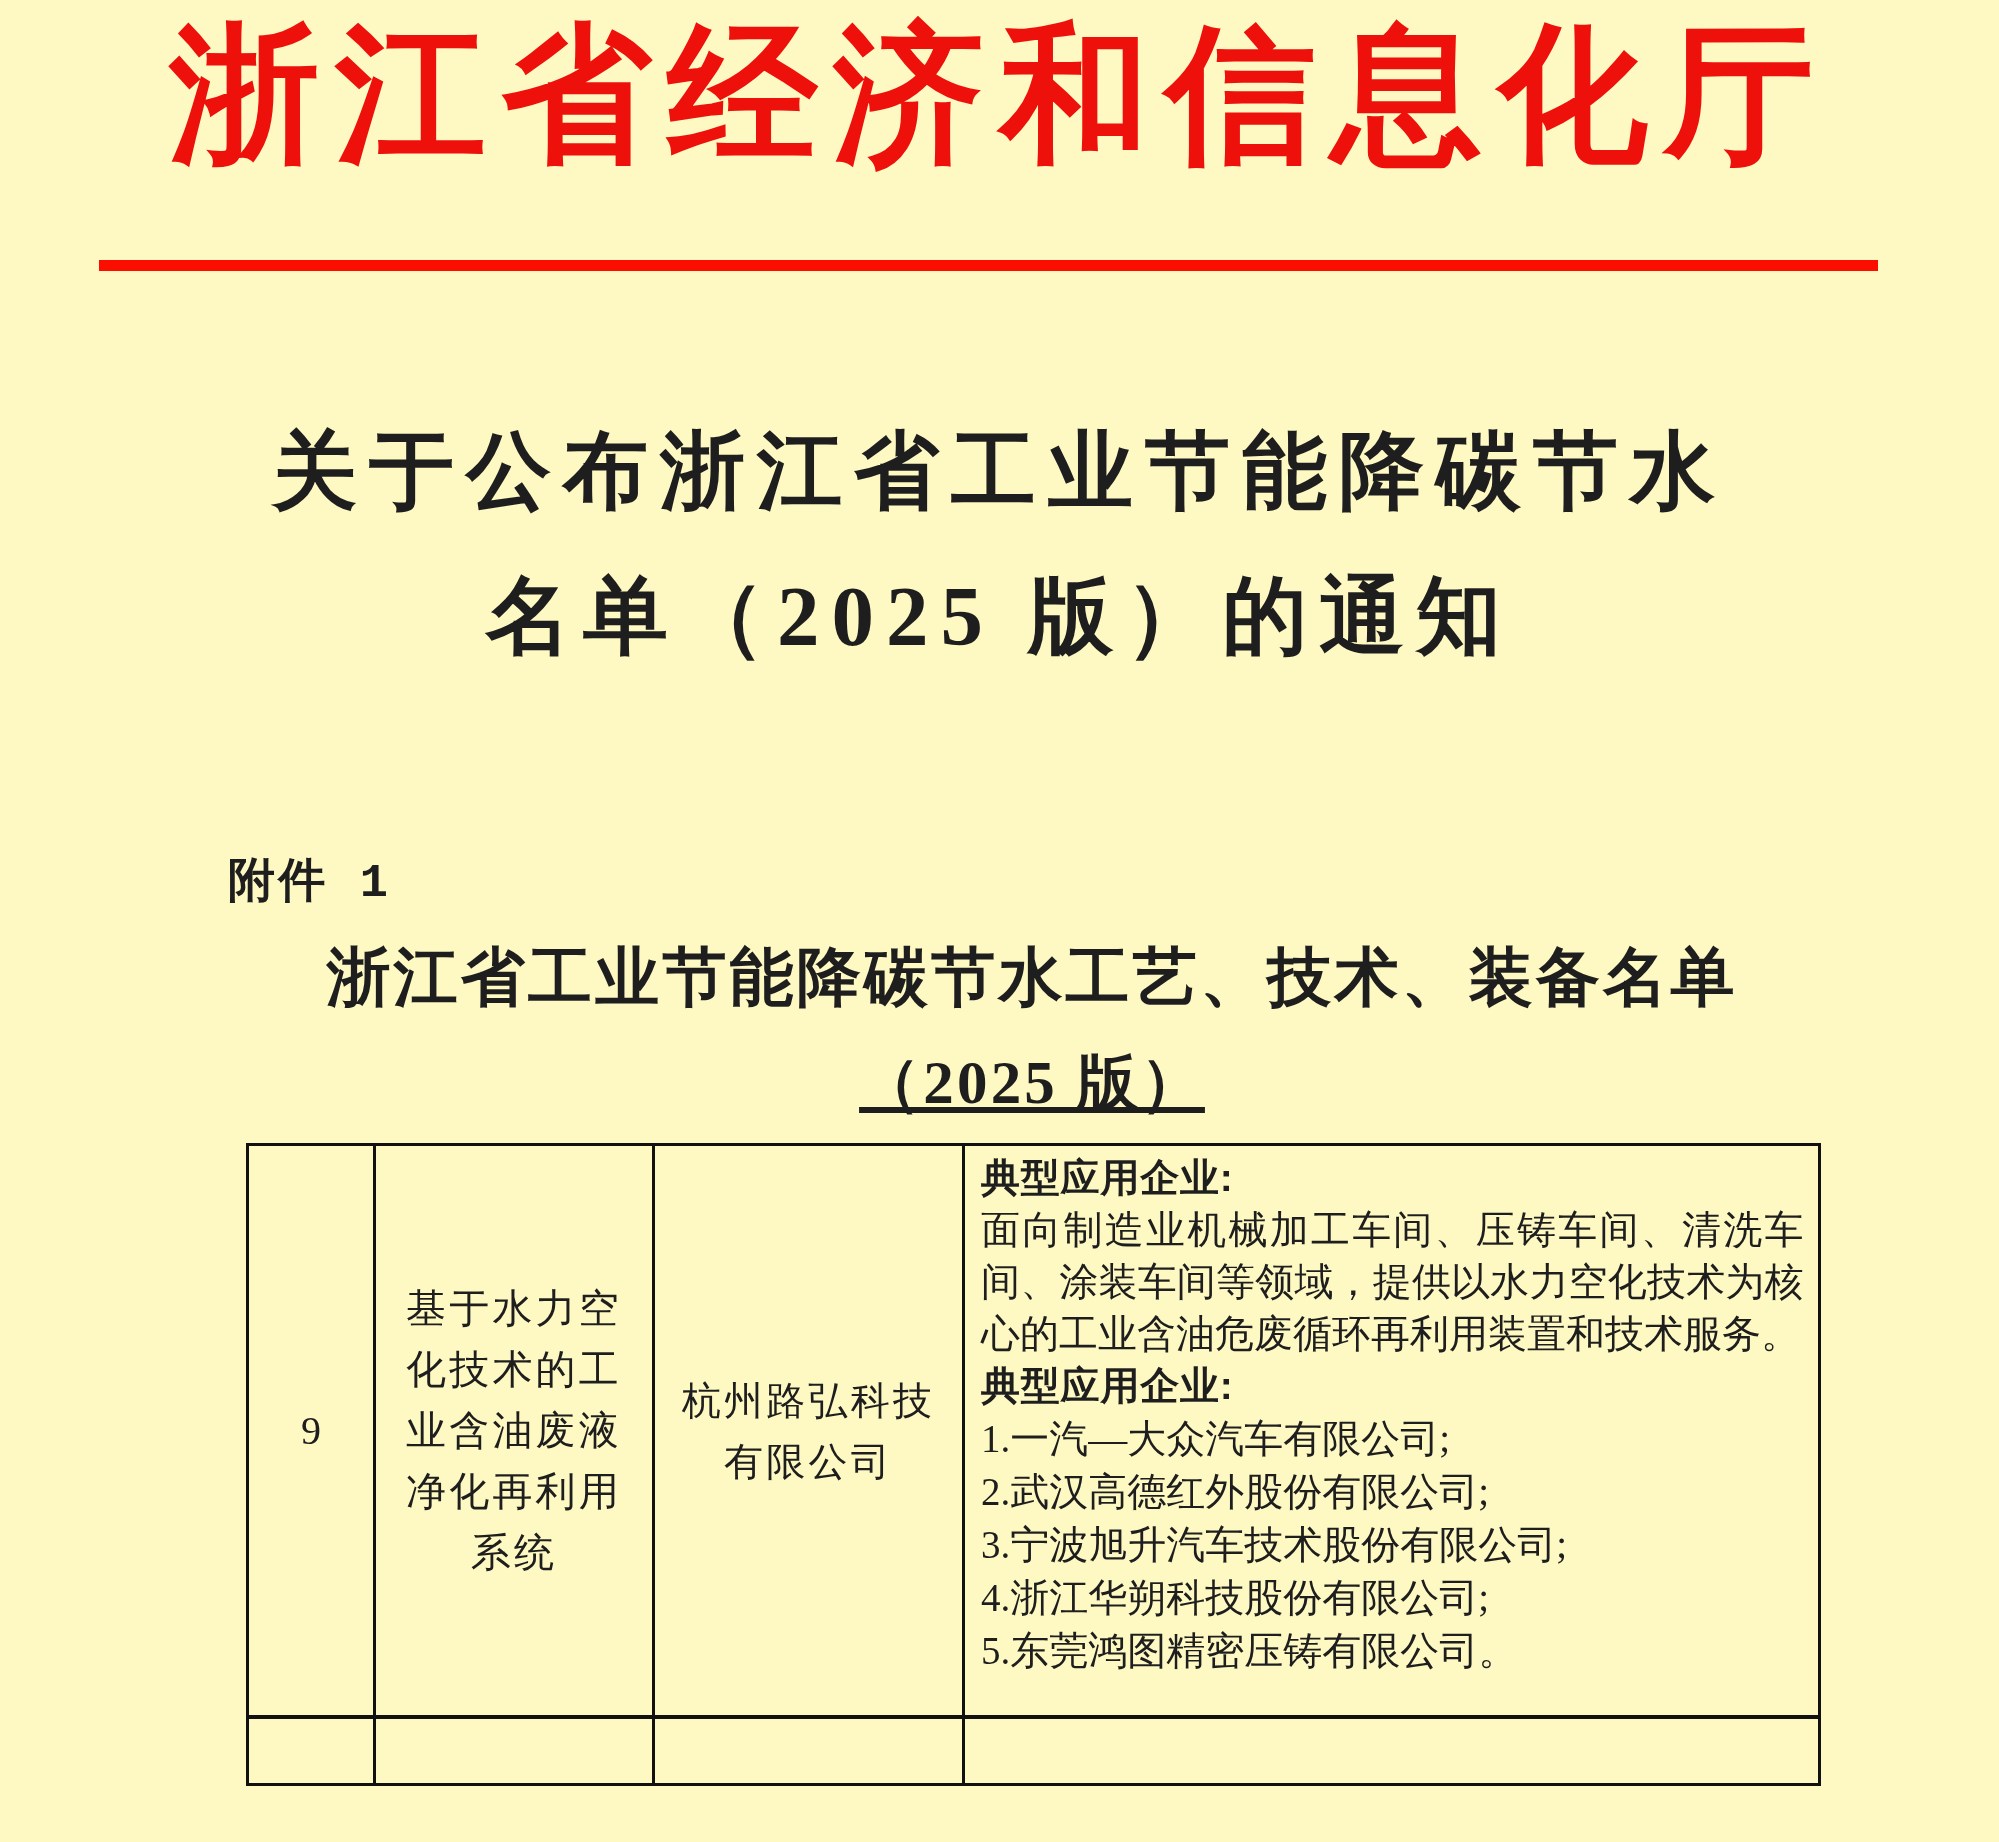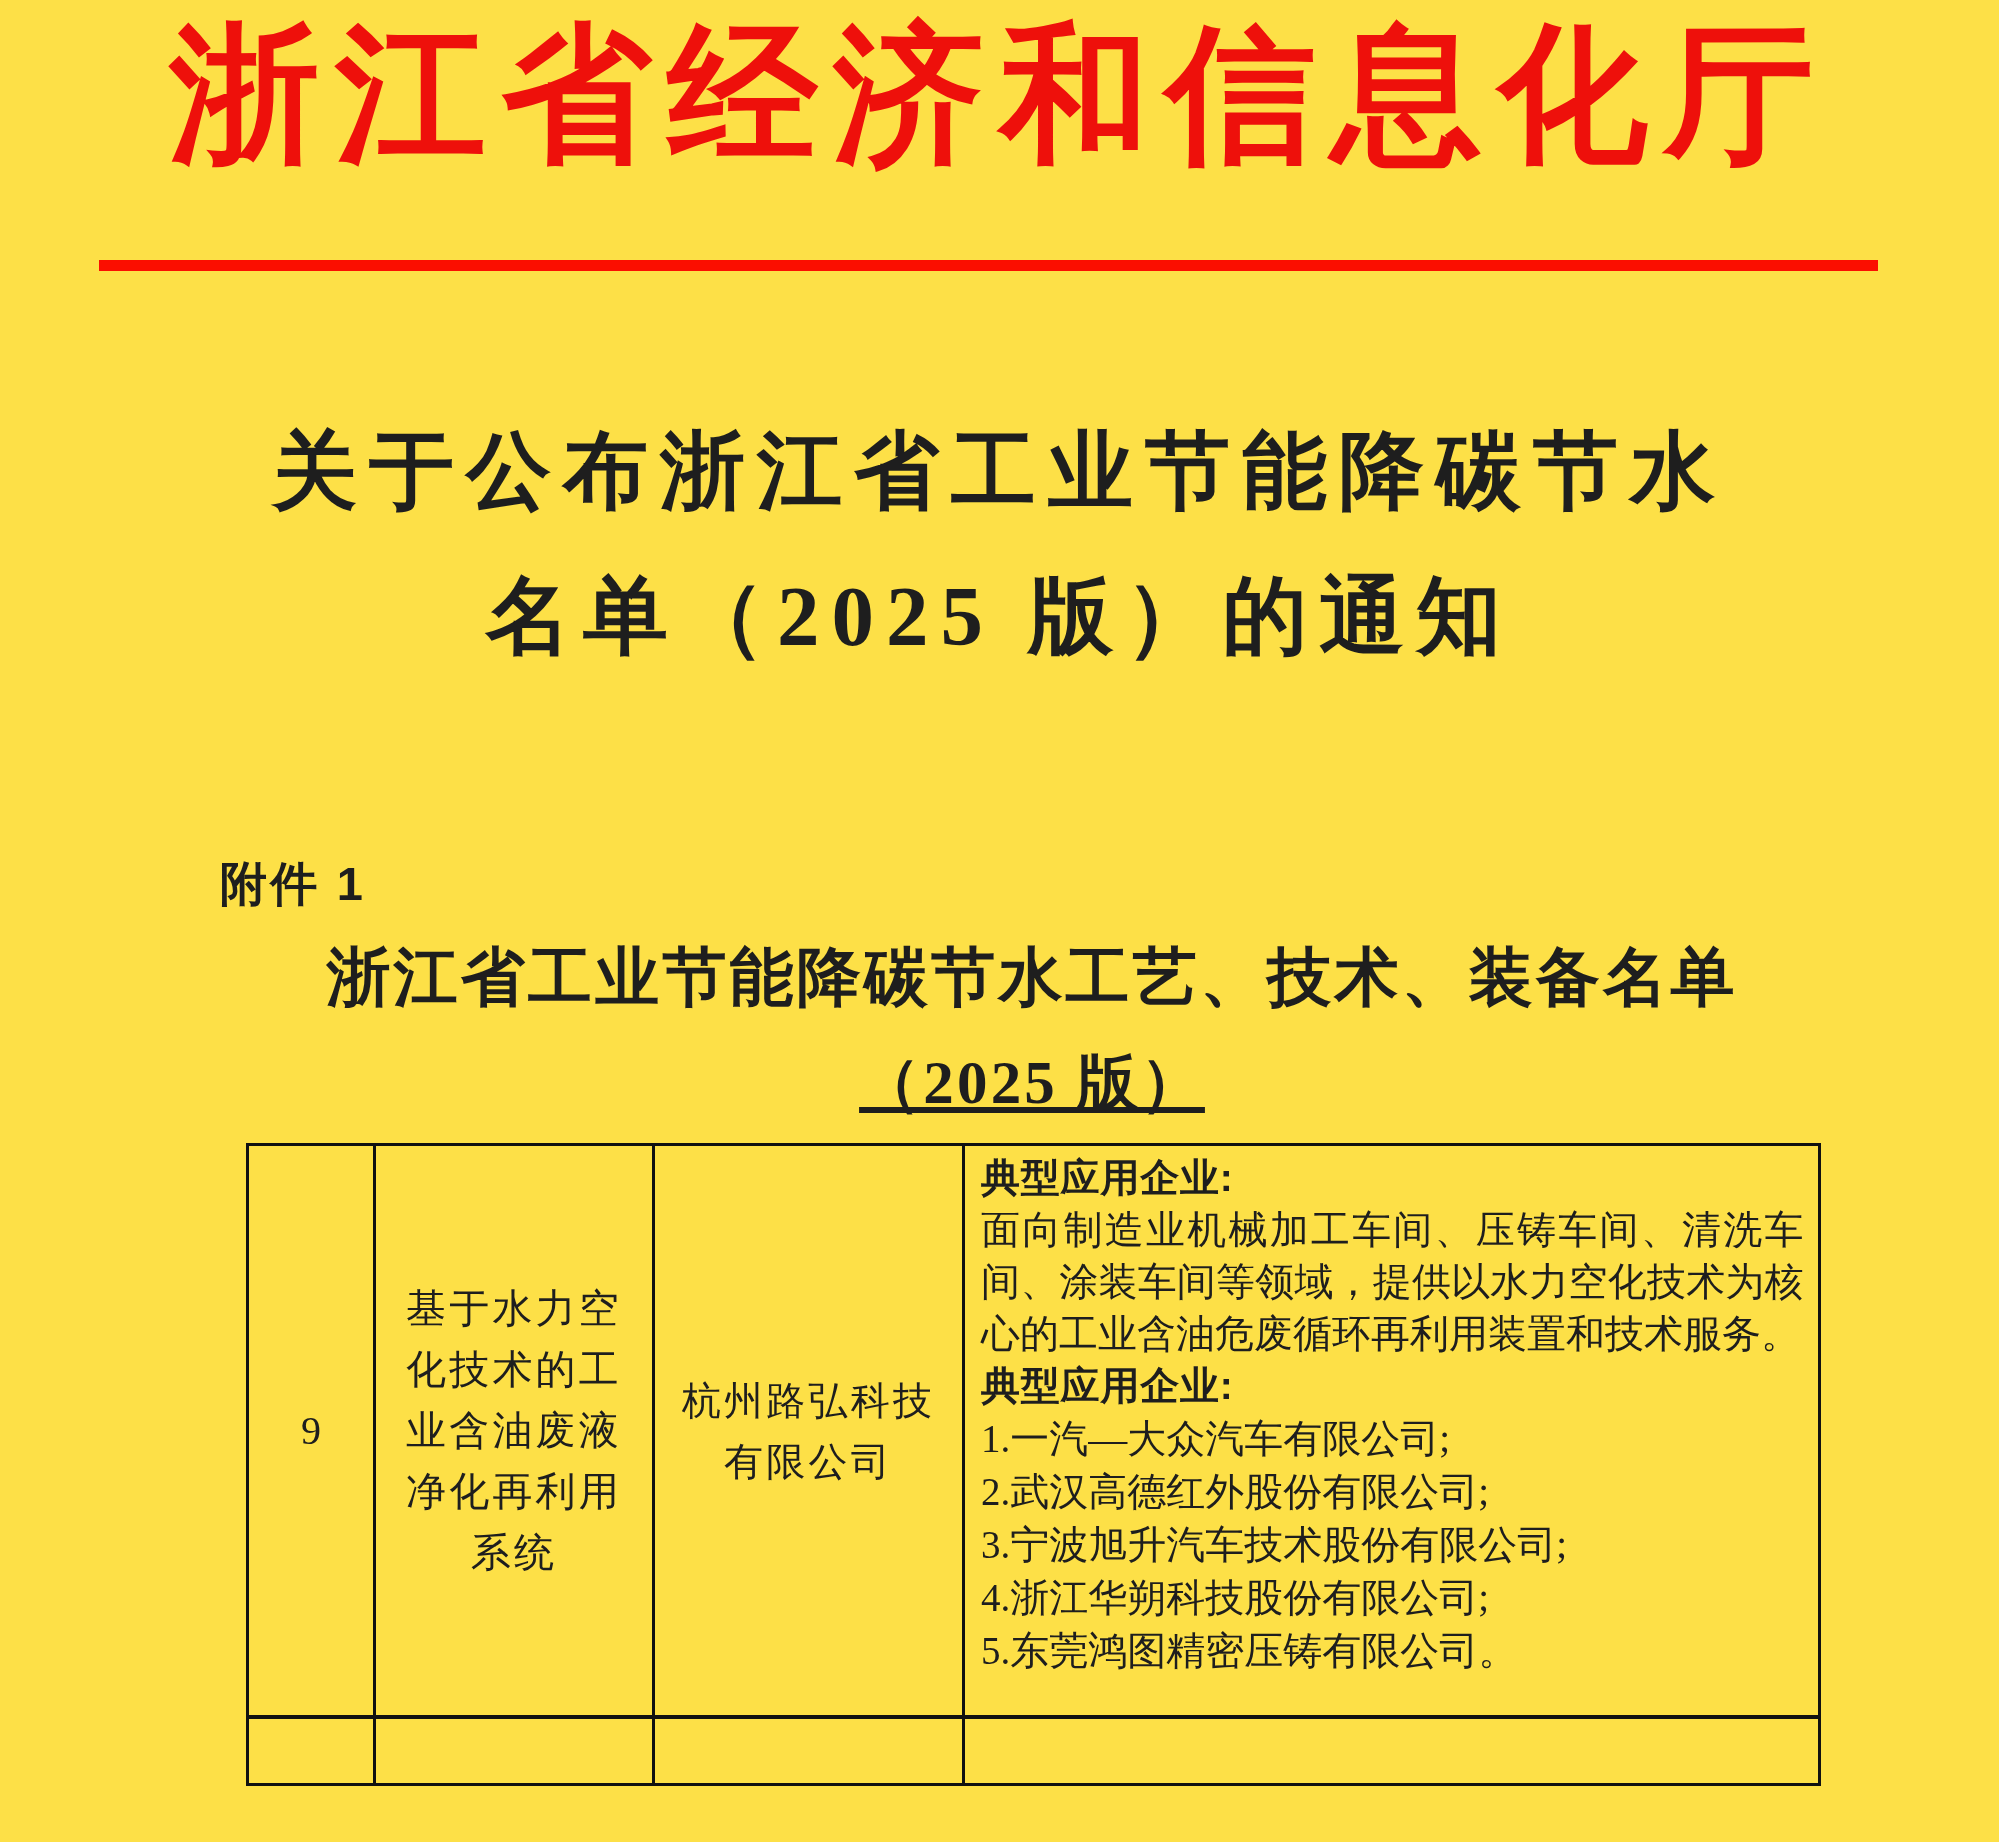--- a/index.html
+++ b/index.html
@@ -1,20 +1,20 @@
 <!DOCTYPE html>
 <html style="font-size:13px"><head>
 <meta charset="utf-8">
 <style>
   html, body { margin: 0; padding: 0; background: #ffffff; }
   .page {
     position: relative;
     width: 1999px;
     height: 1843px;
-    background: #fde047;
+    background: #fef9c3;
     overflow: hidden;
     color: #1e1e1e;
     font-family: "Liberation Serif", "DejaVu Serif", serif;
   }
 
   
   .org-title {
     position: absolute;
     top: 11.3px; left: 0;
     width: 100%;
@@ -43,22 +43,22 @@
     font-weight: bold;
     font-size: 85px;
     line-height: 145px;
     letter-spacing: 12px;
     white-space: nowrap;
   }
 
   
   .attachment-label {
     position: absolute;
-    top: 853px; left: 220px;
-    font-family: Liberation Sans, sans-serif;
+    top: 853px; left: 228px;
+    font-family: Liberation Mono, monospace;
     font-weight: 600;
     font-size: 47px;
     line-height: 61px;
     letter-spacing: 3.2px;
   }
   .attachment-title {
     position: absolute;
     top: 937px; left: 246px;
     width: 1572px;
     text-align: center;

